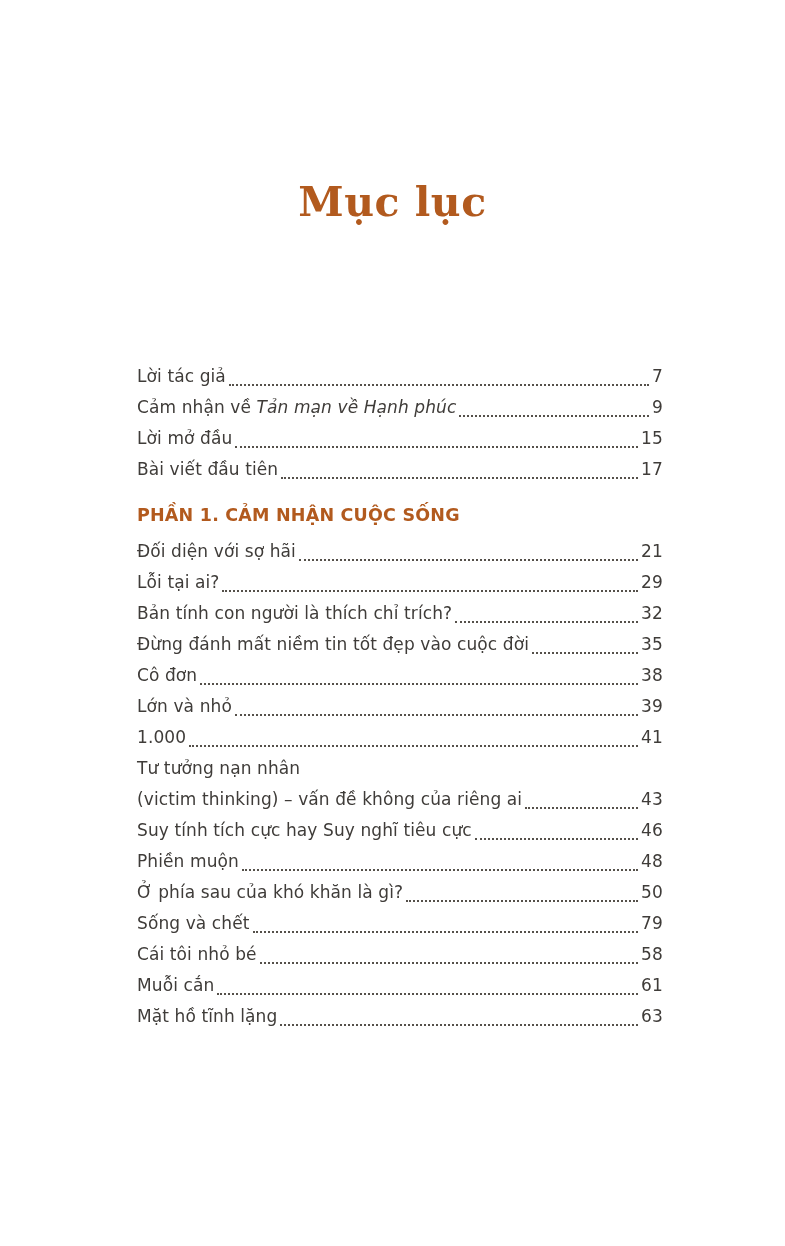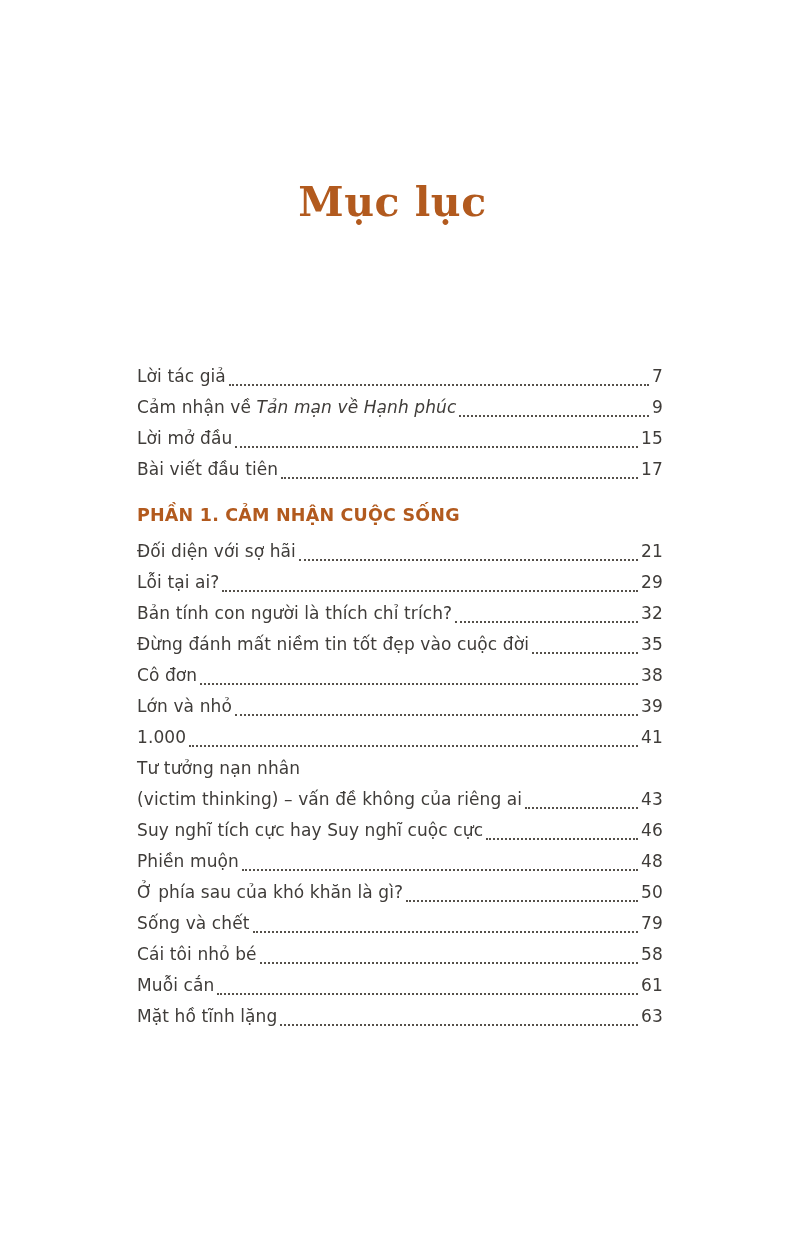--- a/index.html
+++ b/index.html
@@ -154,21 +154,21 @@
         </div>
         <div class="toc-row no-leader">
           <span class="toc-label">Tư tưởng nạn nhân</span>
         </div>
         <div class="toc-row">
           <span class="toc-label">(victim thinking) – vấn đề không của riêng ai</span>
           <span class="leader"></span>
           <span class="page-num">43</span>
         </div>
         <div class="toc-row">
-          <span class="toc-label">Suy nghĩ tích cực hay Suy nghĩ cuộc cực</span>
+          <span class="toc-label">Suy tính tích cực hay Suy nghĩ tiêu cực</span>
           <span class="leader"></span>
           <span class="page-num">46</span>
         </div>
         <div class="toc-row">
           <span class="toc-label">Phiền muộn</span>
           <span class="leader"></span>
           <span class="page-num">48</span>
         </div>
         <div class="toc-row">
           <span class="toc-label">Ở phía sau của khó khăn là gì?</span>

